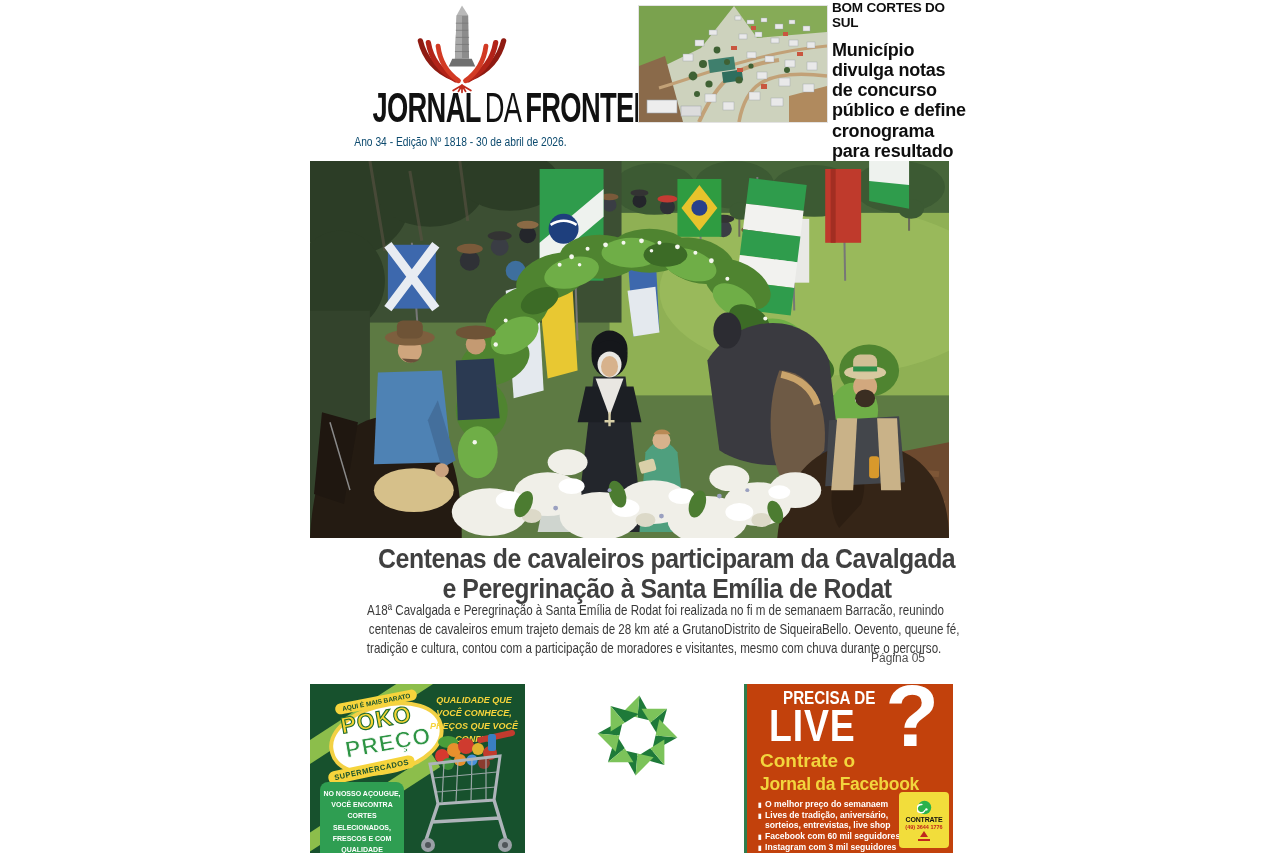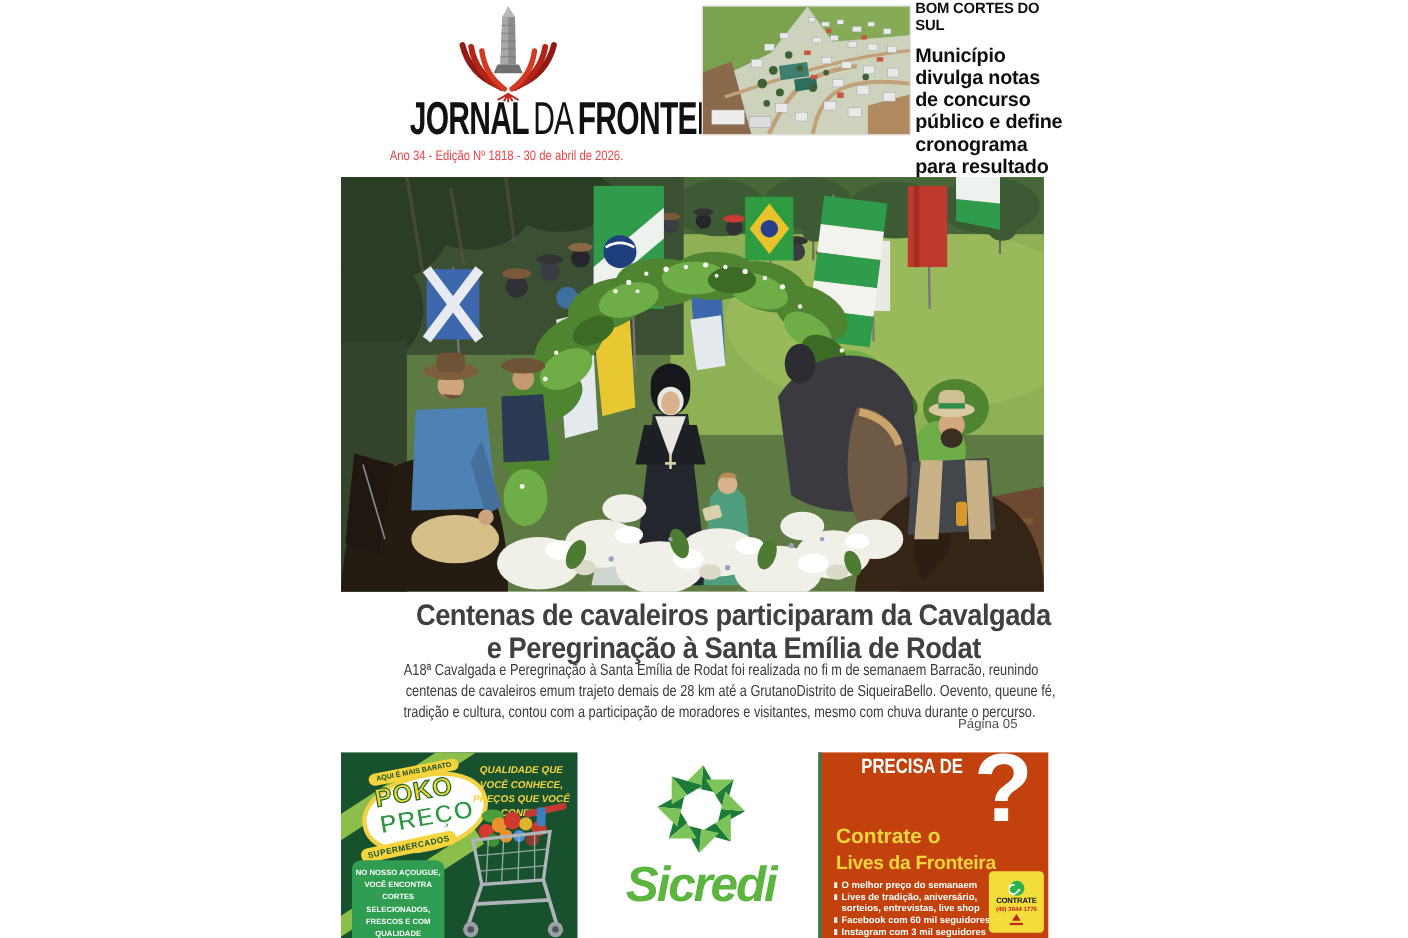--- a/index.html
+++ b/index.html
@@ -6,21 +6,21 @@
   body{width:1280px;height:853px;background:#ffffff;font-family:"Liberation Sans",sans-serif;position:relative;overflow:hidden;}
   .abs{position:absolute;}
   .nowrap{white-space:nowrap;}
   .cx{text-align:center;}
   .squish{display:inline-block;transform-origin:center;}
   
   .mast-title{left:290px;top:84px;width:340px;text-align:center;color:#111;}
   .mast-title .squish{transform:scale(0.65,1);font-size:42px;letter-spacing:-1px;}
   .mast-w{font-weight:800;}
   .mast-da{font-weight:400;margin:0 6px;}
-  .edition{left:290px;top:132px;width:340px;text-align:center;color:#ef4444;}
+  .edition{left:290px;top:132px;width:340px;text-align:center;color:#0c4a6e;}
   .edition .squish{transform:scale(0.82,1);font-size:12.5px;}
   
   .aerial{left:638px;top:5px;width:188px;height:116px;border:1px solid #e3e3e3;background:#cfd3c0;}
   .ts-col{left:832px;top:0px;width:136px;color:#0e0e0e;}
   .ts-kicker{font-size:13.5px;font-weight:800;letter-spacing:-0.2px;}
   .ts-head{margin-top:10px;font-size:18px;font-weight:800;line-height:1.12;letter-spacing:-0.2px;}
   .ts-ref{margin-top:10px;font-size:11.5px;color:#4f4f4f;text-align:right;padding-right:38px;}
   
   .main-photo{left:310px;top:161px;width:639px;height:377px;}
   .headline{left:312px;width:710px;color:#404040;font-weight:800;}
@@ -464,28 +464,28 @@
       <polygon points="2,-42 0,-19 -17,-23" fill="#7cc35a"></polygon>
     </g>
     <use href="#pw" transform="rotate(45)"></use>
     <use href="#pw" transform="rotate(90)"></use>
     <use href="#pw" transform="rotate(135)"></use>
     <use href="#pw" transform="rotate(180)"></use>
     <use href="#pw" transform="rotate(225)"></use>
     <use href="#pw" transform="rotate(270)"></use>
     <use href="#pw" transform="rotate(315)"></use>
   </svg>
-  <div class="sicredi-word">Sicredi</div>
 </div>
 
 <div class="abs ad ad-live">
   <div class="lv-pre"><span class="squish nowrap">PRECISA DE</span></div>
+  <div class="lv-live"><span class="squish nowrap">LIVE</span></div>
   <div class="lv-q">?</div>
   <div class="lv-cta1">Contrate o</div>
-  <div class="lv-cta2">Lives da Fronteira</div>
+  <div class="lv-cta2">Jornal da Facebook</div>
   <div class="lv-bullets">
     <div class="lv-bullet">
         <span class="bm">▮</span>
         <span>O melhor preço do semanaem</span>
       </div>
     <div class="lv-bullet">
         <span class="bm">▮</span>
         <span>Lives de tradição, aniversário, sorteios, entrevistas, live shop</span>
       </div>
     <div class="lv-bullet">

